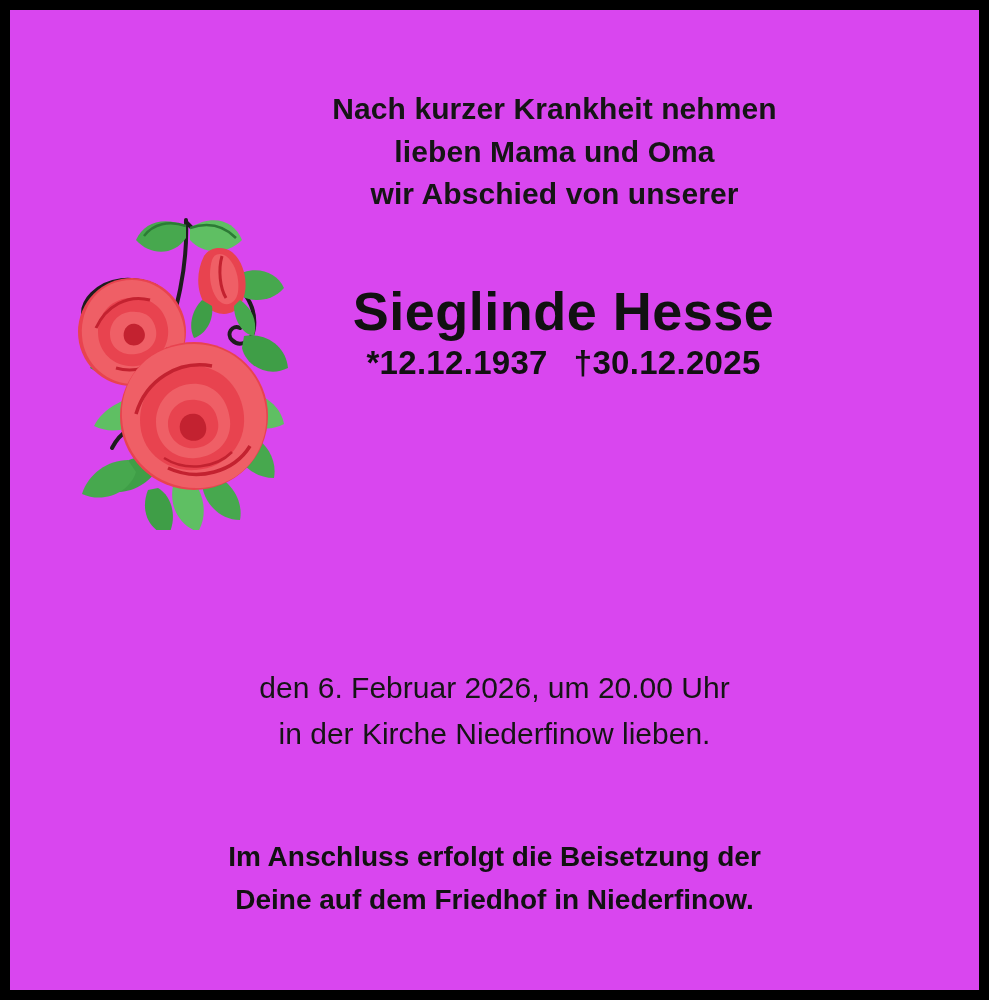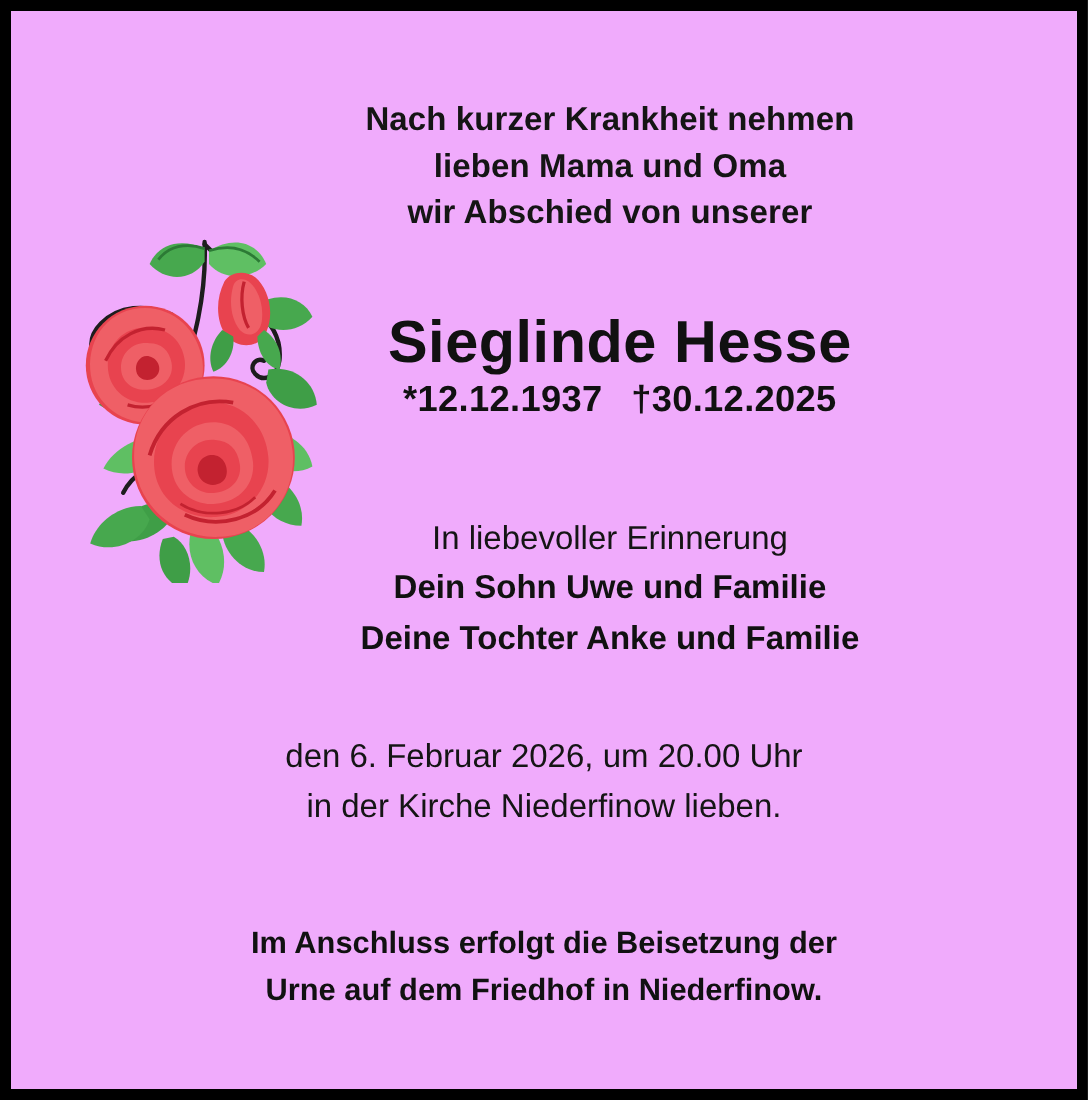--- a/index.html
+++ b/index.html
@@ -20,21 +20,21 @@
     background: #ffffff;
     border: 10px solid #000000;
     overflow: hidden;
   }
   .inner {
     position: absolute;
     left: 0;
     top: 0;
     right: 0;
     bottom: 0;
-    background: #f0abfc;
+    background: #d946ef;
   }
 
   
   .floral {
     position: absolute;
     left: 26px;
     top: 150px;
     width: 270px;
     height: 370px;
     pointer-events: none;
@@ -214,30 +214,25 @@
       <div class="line">wir Abschied von unserer</div>
     </div>
 
     <div class="block-name">
       <div class="name">Sieglinde Hesse</div>
       <div class="dates">
         <span>*</span><span>12.12.1937</span><span class="gap"></span><span>†</span><span>30.12.2025</span>
       </div>
     </div>
 
-    <div class="block-memory">
-      <div class="memory-line1">In liebevoller Erinnerung</div>
-      <div class="memory-line2">Dein Sohn Uwe und Familie</div>
-      <div class="memory-line3">Deine Tochter Anke und Familie</div>
-    </div>
 
     <div class="block-service">
       <div class="line">den 6. Februar 2026, um 20.00 Uhr</div>
       <div class="line">in der Kirche Niederfinow lieben.</div>
     </div>
 
     <div class="block-burial">
       <div class="line">Im Anschluss erfolgt die Beisetzung der</div>
-      <div class="line">Urne auf dem Friedhof in Niederfinow.</div>
+      <div class="line">Deine auf dem Friedhof in Niederfinow.</div>
     </div>
 
   </div>
 </div>
 
 </body></html>

